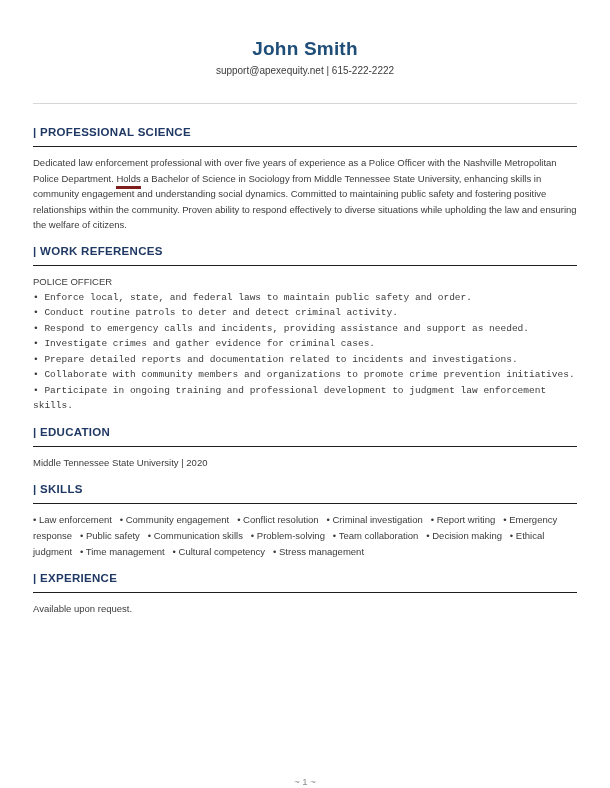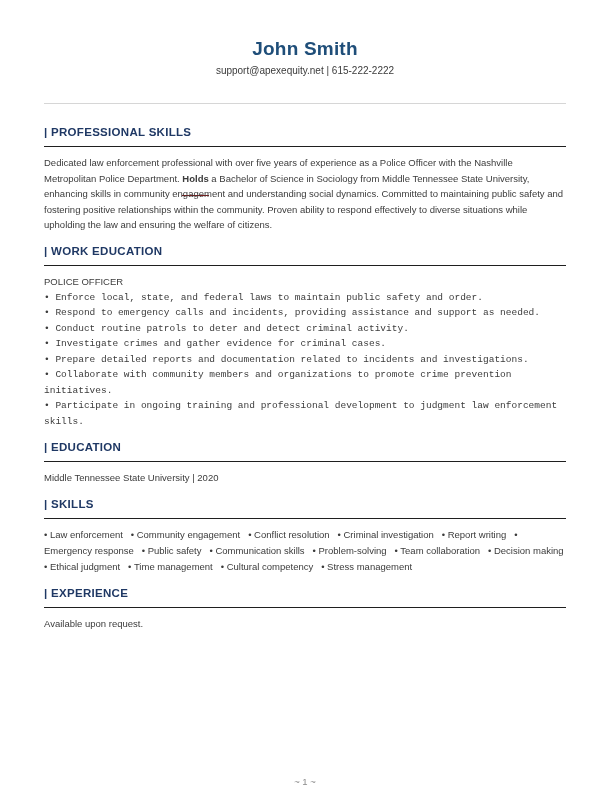--- a/index.html
+++ b/index.html
@@ -11,21 +11,21 @@
     position: relative;
     overflow: hidden;
   }
   .page {
     width: 610px;
     height: 788px;
     background: #ffffff;
     position: relative;
   }
   .content {
-    margin: 0 44px;
+    margin: 0 33px;
   }
   
   .candidate-name {
     margin-top: 37px;
     text-align: center;
     font-size: 19px;
     font-weight: bold;
     line-height: 23px;
     color: #1F4E79;
     letter-spacing: 0.2px;
@@ -55,23 +55,22 @@
     padding-bottom: 7px;
     border-bottom: 1.5px solid #1F1F1F;
   }
   .section-body {
     margin-top: 8px;
     font-size: 9.5px;
     line-height: 15.5px;
     color: #3B3B3B;
   }
   .grammar-underline {
-    border-bottom: 1px solid #7f1d1d;
-    padding-bottom: 11px;
-    font-weight: bold;
+    border-bottom: 3px solid #7f1d1d;
+    padding-bottom: 2px;
   }
   .line { line-height: 16px; }
   ul.bullets { list-style: none; font-family: Liberation Mono, monospace; }
   ul.bullets li { line-height: 15.5px; }
   ul.bullets li::before { content: "\2022\00a0"; }
   .skills-text {
     white-space: pre-wrap;
     line-height: 16px;
   }
   
@@ -92,32 +91,32 @@
 <div class="page">
   <div class="content">
 
     <div>
       <div class="candidate-name">John Smith</div>
       <div class="contact-line">support@apexequity.net | 615-222-2222</div>
     </div>
     <hr class="header-divider">
 
     <div class="section first">
-      <div class="section-heading">| PROFESSIONAL SKILLS</div>
+      <div class="section-heading">| PROFESSIONAL SCIENCE</div>
       <div class="section-body"><span>Dedicated law enforcement professional with over five years of experience as a Police Officer with the Nashville Metropolitan Police Department. </span><span class="grammar-underline">Holds</span><span> a Bachelor of Science in Sociology from Middle Tennessee State University, enhancing skills in community engagement and understanding social dynamics. Committed to maintaining public safety and fostering positive relationships within the community. Proven ability to respond effectively to diverse situations while upholding the law and ensuring the welfare of citizens.</span></div>
     </div>
 
     <div class="section">
-      <div class="section-heading">| WORK EDUCATION</div>
+      <div class="section-heading">| WORK REFERENCES</div>
       <div class="section-body">
         <div class="line">POLICE OFFICER</div>
         <ul class="bullets">
           <li>Enforce local, state, and federal laws to maintain public safety and order.</li>
+          <li>Conduct routine patrols to deter and detect criminal activity.</li>
           <li>Respond to emergency calls and incidents, providing assistance and support as needed.</li>
-          <li>Conduct routine patrols to deter and detect criminal activity.</li>
           <li>Investigate crimes and gather evidence for criminal cases.</li>
           <li>Prepare detailed reports and documentation related to incidents and investigations.</li>
           <li>Collaborate with community members and organizations to promote crime prevention initiatives.</li>
           <li>Participate in ongoing training and professional development to judgment law enforcement skills.</li>
         </ul>
       </div>
     </div>
 
     <div class="section">
       <div class="section-heading">| EDUCATION</div>

